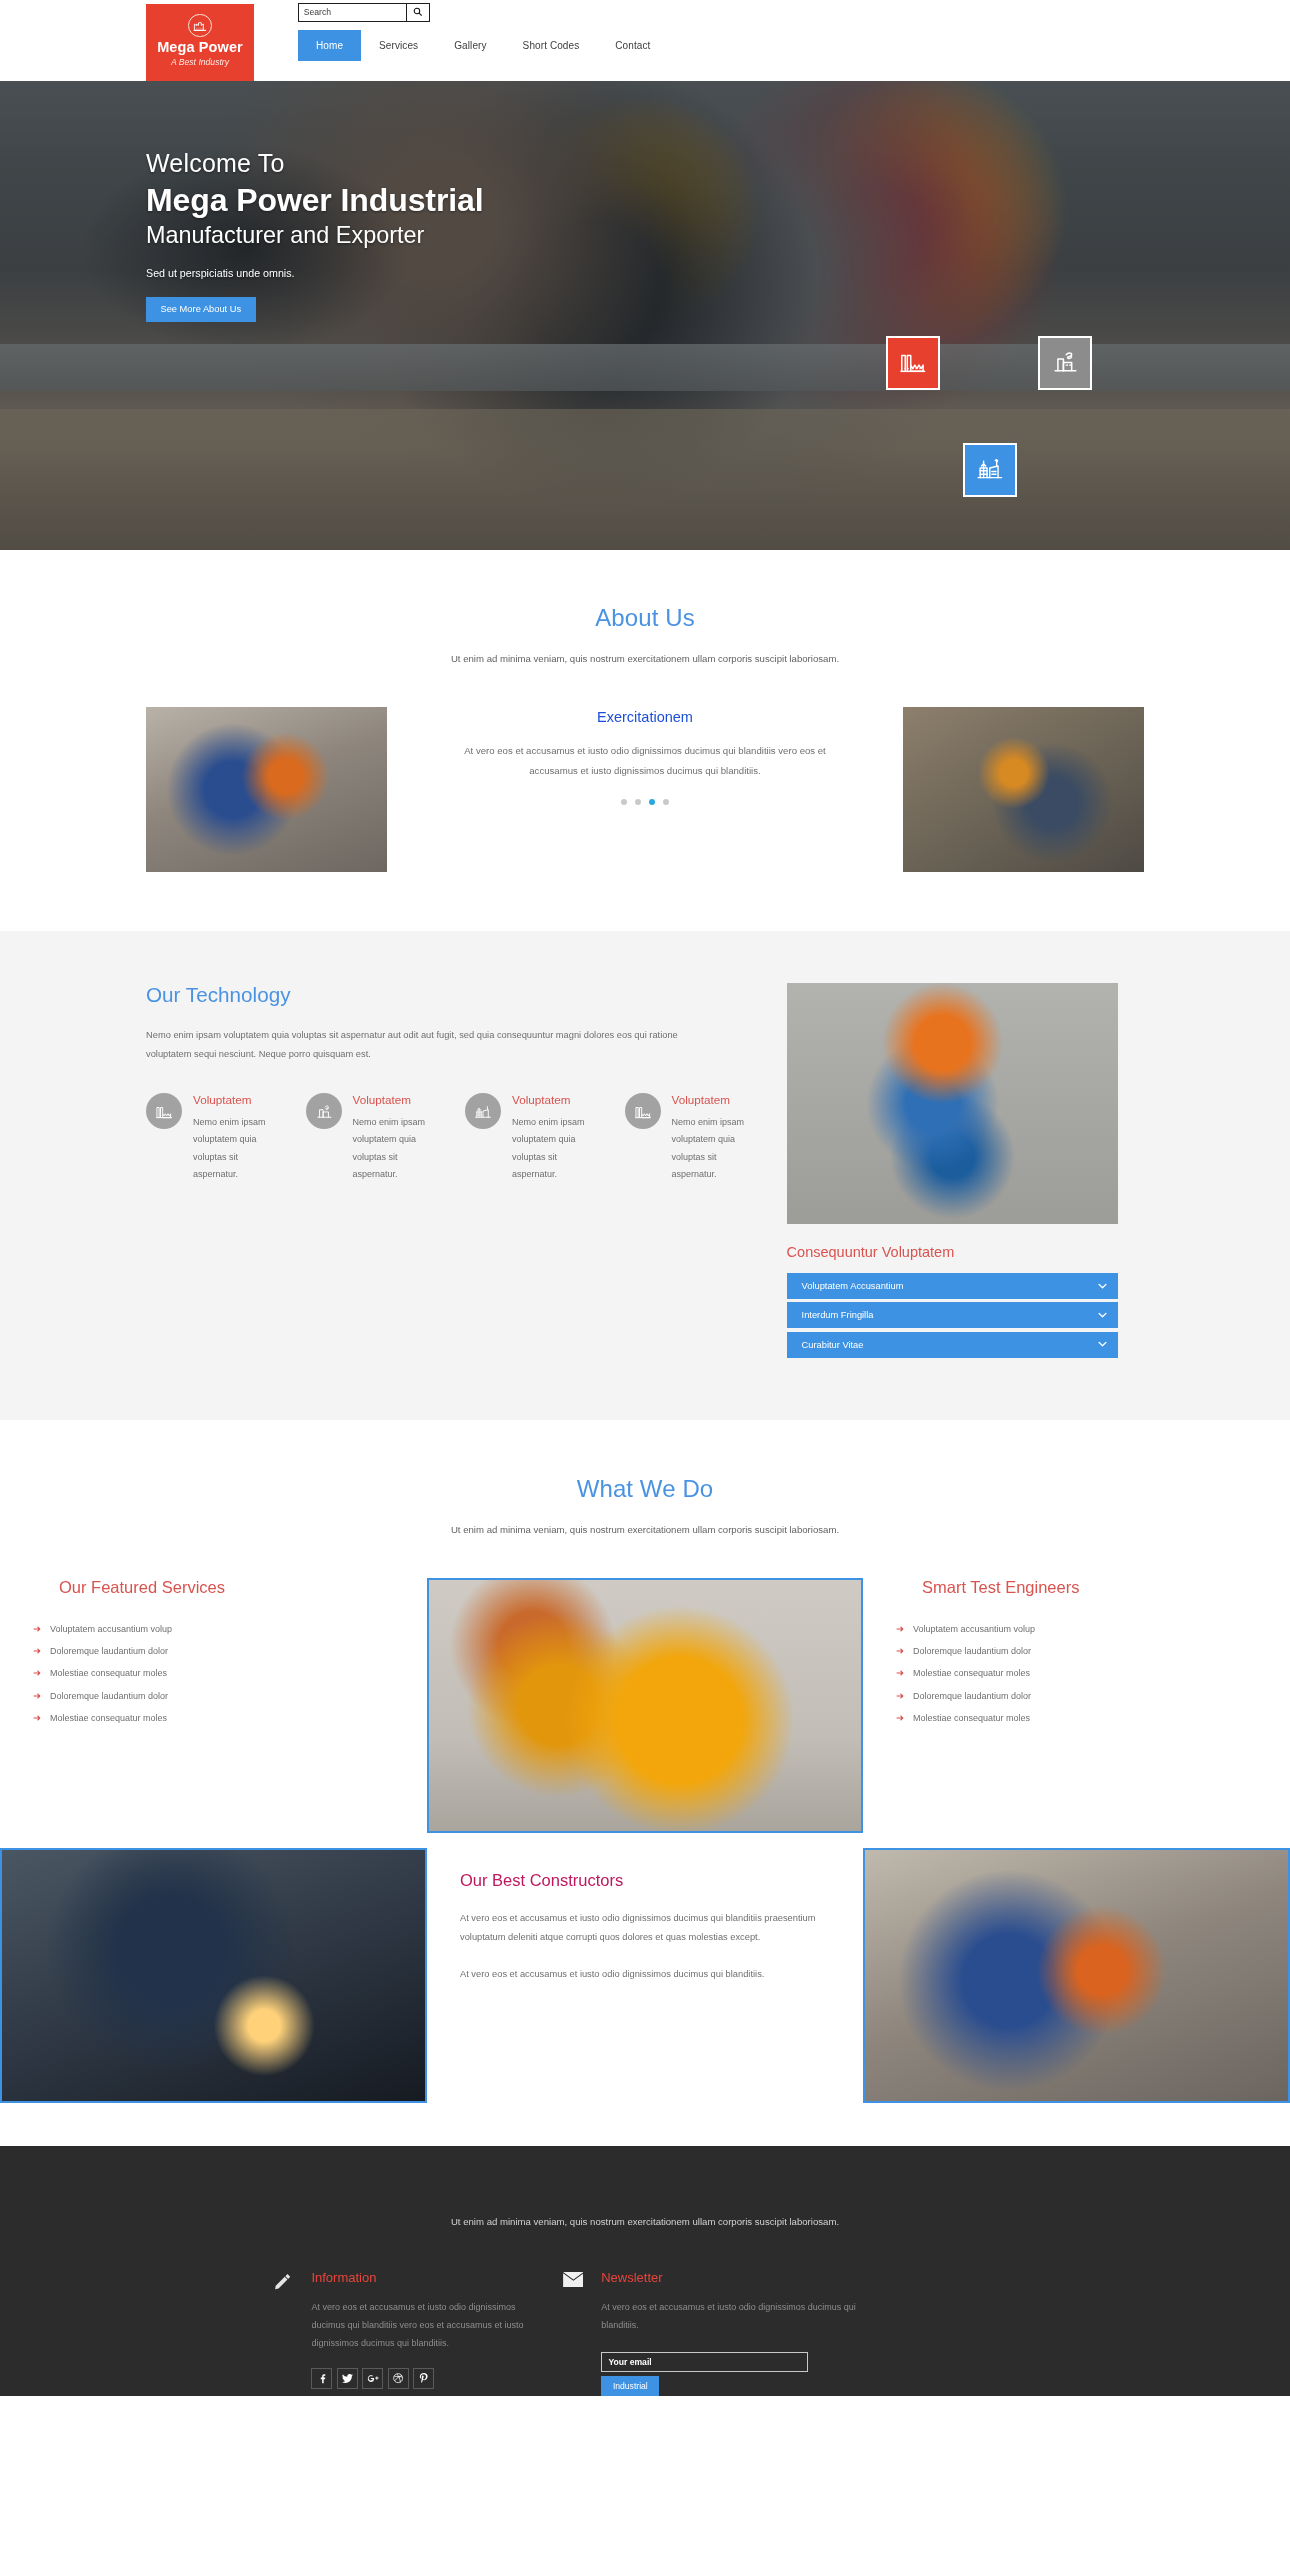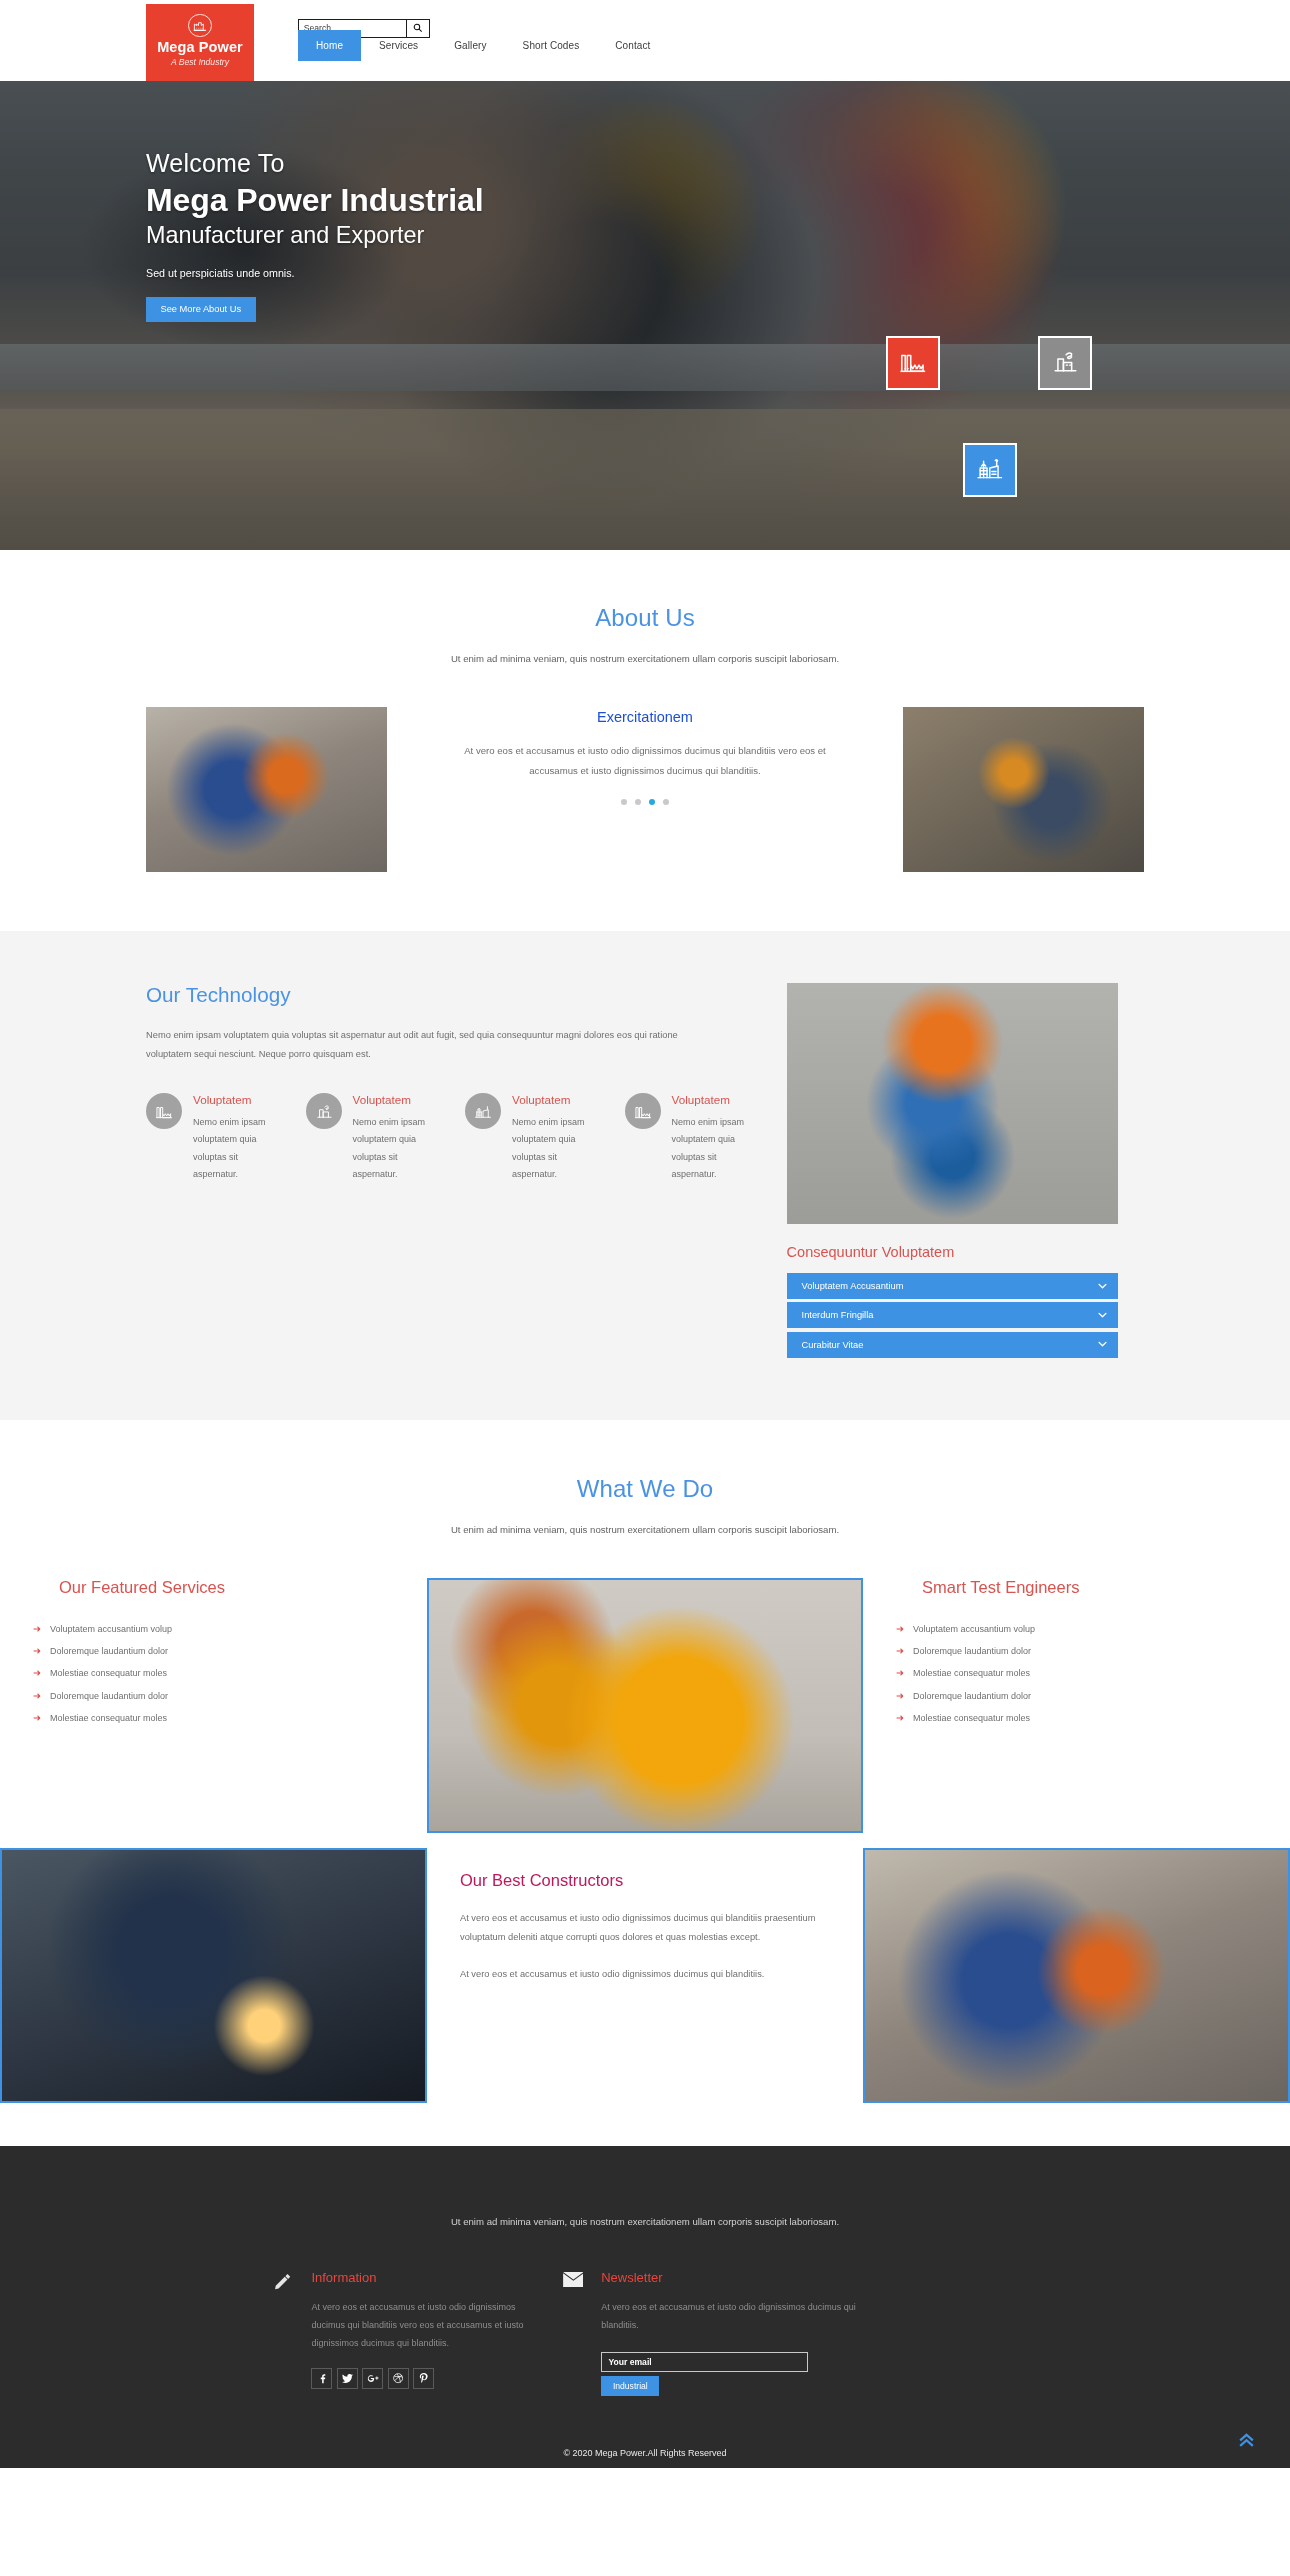--- a/index.html
+++ b/index.html
@@ -53,21 +53,21 @@
   .logo-sub {
     font-size: 8.6px;
     font-style: italic;
     margin-top: 2.1px;
     color: #ffe9e4;
   }
 
   .search-wrap {
     position: absolute;
     left: 170px;
-    top: 19px;
+    top: 3px;
     display: flex;
     border: 0.7px solid #1d1d1d;
     background: #fff;
     height: 18.6px;
   }
   .search-input {
     width: 107px;
     border: 0;
     outline: none;
     font-family: "Liberation Sans", sans-serif;
@@ -784,25 +784,14 @@
         <p>At vero eos et accusamus et iusto odio dignissimos ducimus qui blanditiis.</p>
         <div class="news-form">
           <input class="news-input" type="text" placeholder="Your email" style="">
           <button class="news-btn">Industrial</button>
         </div>
       </div>
     </div>
 
   </div>
 
-  <div class="copybar">
-    <span class="copy-text">© 2020 Mega Power.All Rights Reserved</span>
-    <div class="totop">
-      <span>
-        <svg width="15" height="16.5" viewBox="0 0 22 24" fill="none" stroke="#3d92e3" stroke-width="3.4" stroke-linecap="square" stroke-linejoin="miter">
-          <path d="M3 11l8-7 8 7"></path>
-            <path d="M3 19l8-7 8 7"></path>
-        </svg>
-      </span>
-    </div>
-  </div>
 </footer>
 
 
 </body></html>

